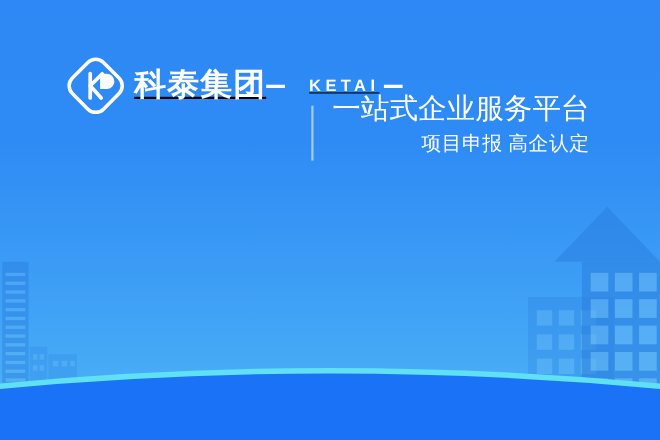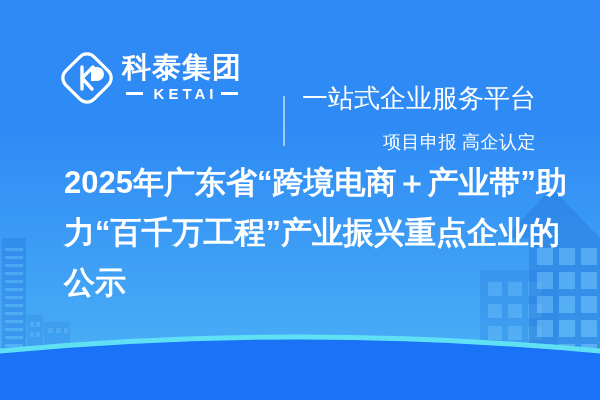--- a/index.html
+++ b/index.html
@@ -49,23 +49,24 @@
     margin-left: 58px;
   }
   .logo-mark {
     width: 58px;
     height: 58px;
     flex: 0 0 58px;
   }
   .logo-words {
     margin-left: 6px;
     display: flex;
-    flex-direction: column;
+    flex-direction: row;
     align-items: center;
     justify-content: flex-start;
+    text-decoration: underline;
   }
   .logo-cn {
     font-size: 29px;
     font-weight: bold;
     color: #ffffff;
     letter-spacing: 1px;
     line-height: 1.02;
     white-space: nowrap;
   }
   .logo-en-row {
@@ -79,21 +80,21 @@
     width: 17px;
     height: 3px;
     background: #ffffff;
     flex: 0 0 17px;
   }
   .logo-en {
     font-size: 15px;
     font-weight: bold;
     color: #ffffff;
     letter-spacing: 4px;
-    margin: 0 4px 0 11px;
+    margin: 0 4px 0 22px;
     white-space: nowrap;
   }
 
   .divider {
     position: absolute;
     left: 283px;
     top: 56px;
     width: 2px;
     height: 50px;
     background: rgba(255,255,255,0.55);
@@ -109,21 +110,21 @@
   }
   .tagline-main {
     font-size: 26px;
     font-weight: 300;
     color: #ffffff;
     letter-spacing: 0px;
     line-height: 1.15;
     white-space: nowrap;
   }
   .tagline-sub {
-    margin-top: 16px;
+    margin-top: 4px;
     font-family: "Liberation Serif", "DejaVu Serif", serif;
     font-size: 18px;
     font-weight: normal;
     color: #ffffff;
     letter-spacing: 0.5px;
     white-space: nowrap;
   }
 
   
   .title {
@@ -247,15 +248,14 @@
     </div>
 
     <div class="divider"></div>
 
     <div class="tagline-block">
       <div class="tagline-main">一站式企业服务平台</div>
       <div class="tagline-sub">项目申报 高企认定</div>
     </div>
   </div>
 
-  <div class="title">2025年广东省“跨境电商＋产业带”助力“百千万工程”产业振兴重点企业的公示</div>
 
 </div>
 
 </body></html>

